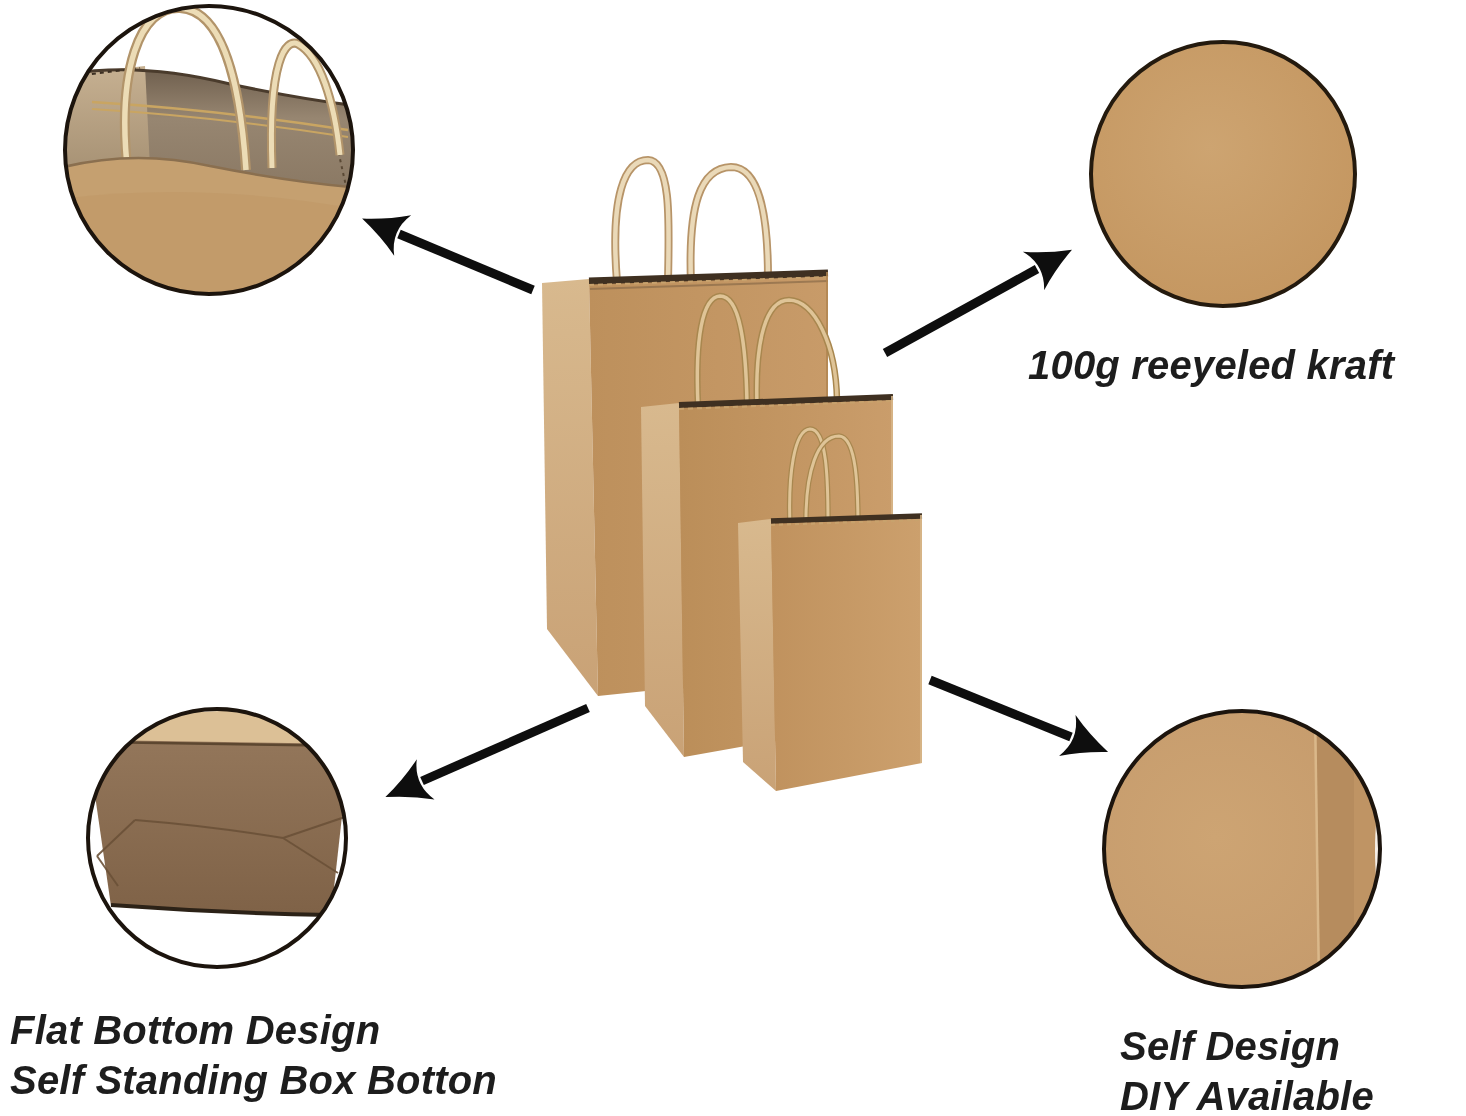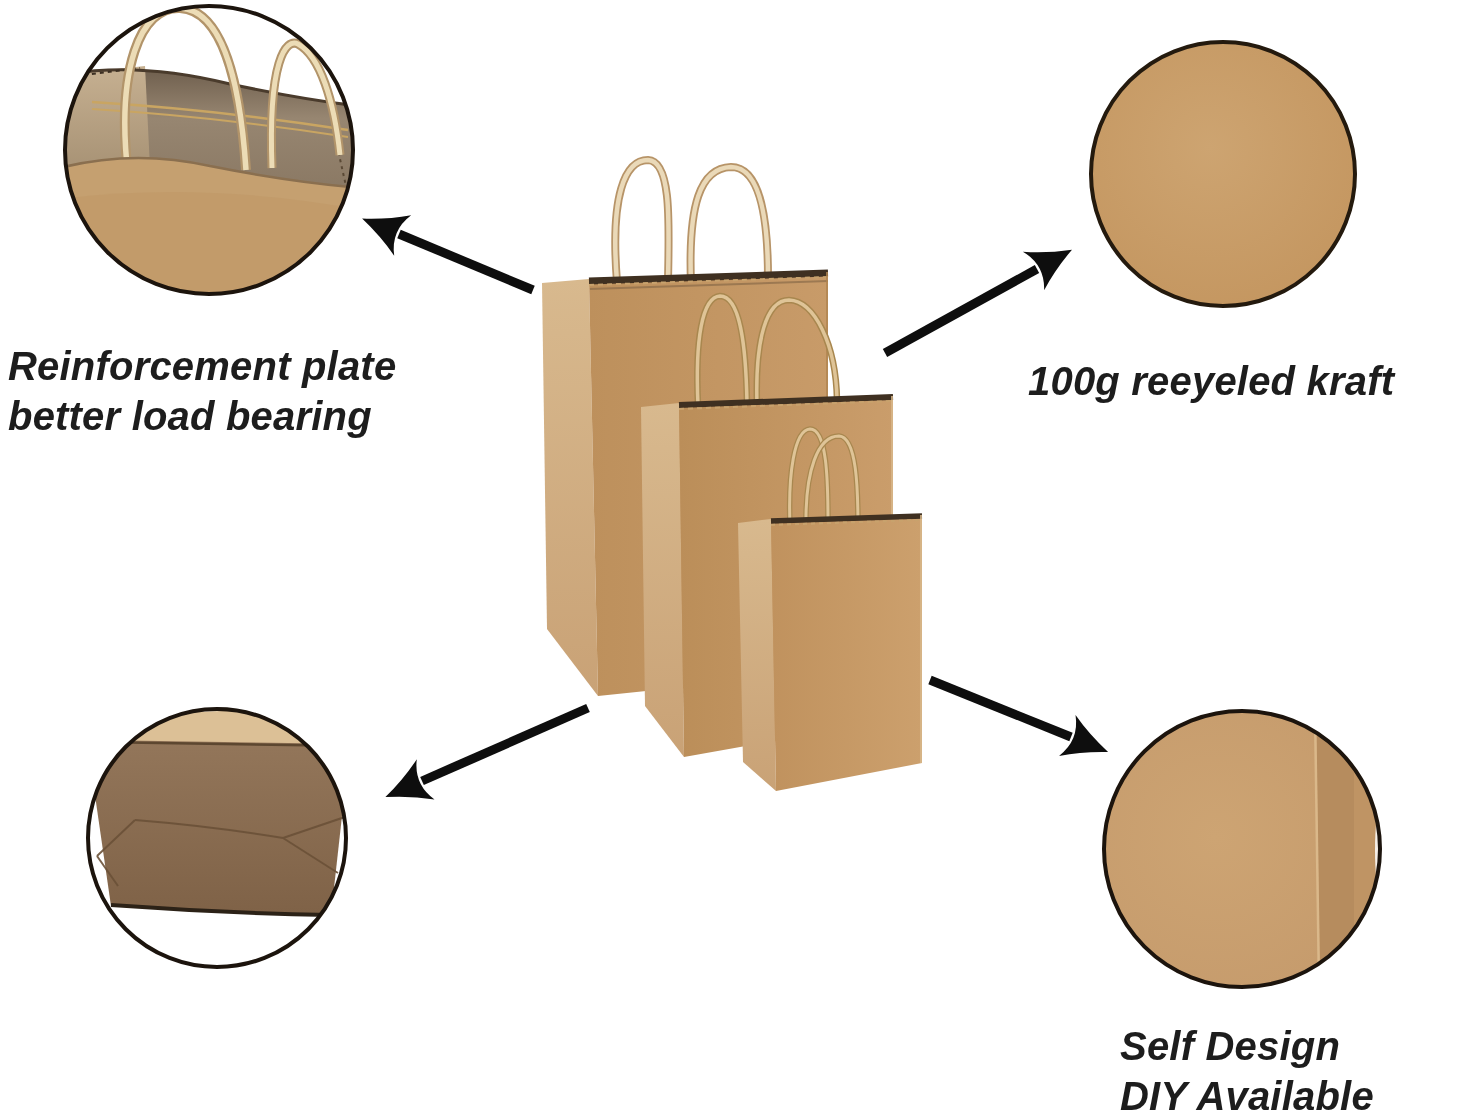--- a/index.html
+++ b/index.html
@@ -16,21 +16,21 @@
     font-weight:bold;
     font-style:italic;
     font-size:40px;
     line-height:50px;
     color:#1d1d1d;
     letter-spacing:0.2px;
     white-space:nowrap;
   }
   .feature-label span{display:block;}
   .fl-tl{left:8px;top:341px;}
-  .fl-tr{left:1028px;top:356px;font-style:italic;}
+  .fl-tr{left:1028px;top:340px;font-style:italic;}
   .fl-bl{left:10px;top:1005px;}
   .fl-br{left:1120px;top:1021px;}
 </style>
 </head>
 <body>
 
 <div class="canvas">
 
   <svg class="art" viewBox="0 0 1466 1116">
     <defs>
@@ -202,28 +202,28 @@
     </g>
 
     <g stroke="#0e0e0e" stroke-width="9" fill="none">
       <path d="M533,290 L399,234" marker-end="url(#ah)"></path>
       <path d="M885,353 L1037,269" marker-end="url(#ah)"></path>
       <path d="M588,708 L422,781" marker-end="url(#ah)"></path>
       <path d="M930,680 L1071,737" marker-end="url(#ah)"></path>
     </g>
   </svg>
 
-  <div class="feature-label fl-tl">
-    <span>Reinforcement plate</span>
-    <span>better load bearing</span>
-  </div>
 
   <div class="feature-label fl-tr">
     <span>100g reeyeled kraft</span>
   </div>
 
+  <div class="feature-label fl-bl">
+    <span>Flat Bottom Design</span>
+    <span>Self Standing Box Botton</span>
+  </div>
 
   <div class="feature-label fl-br">
     <span>Self Design</span>
     <span>DIY Available</span>
   </div>
 
 </div>
 
 </body></html>

